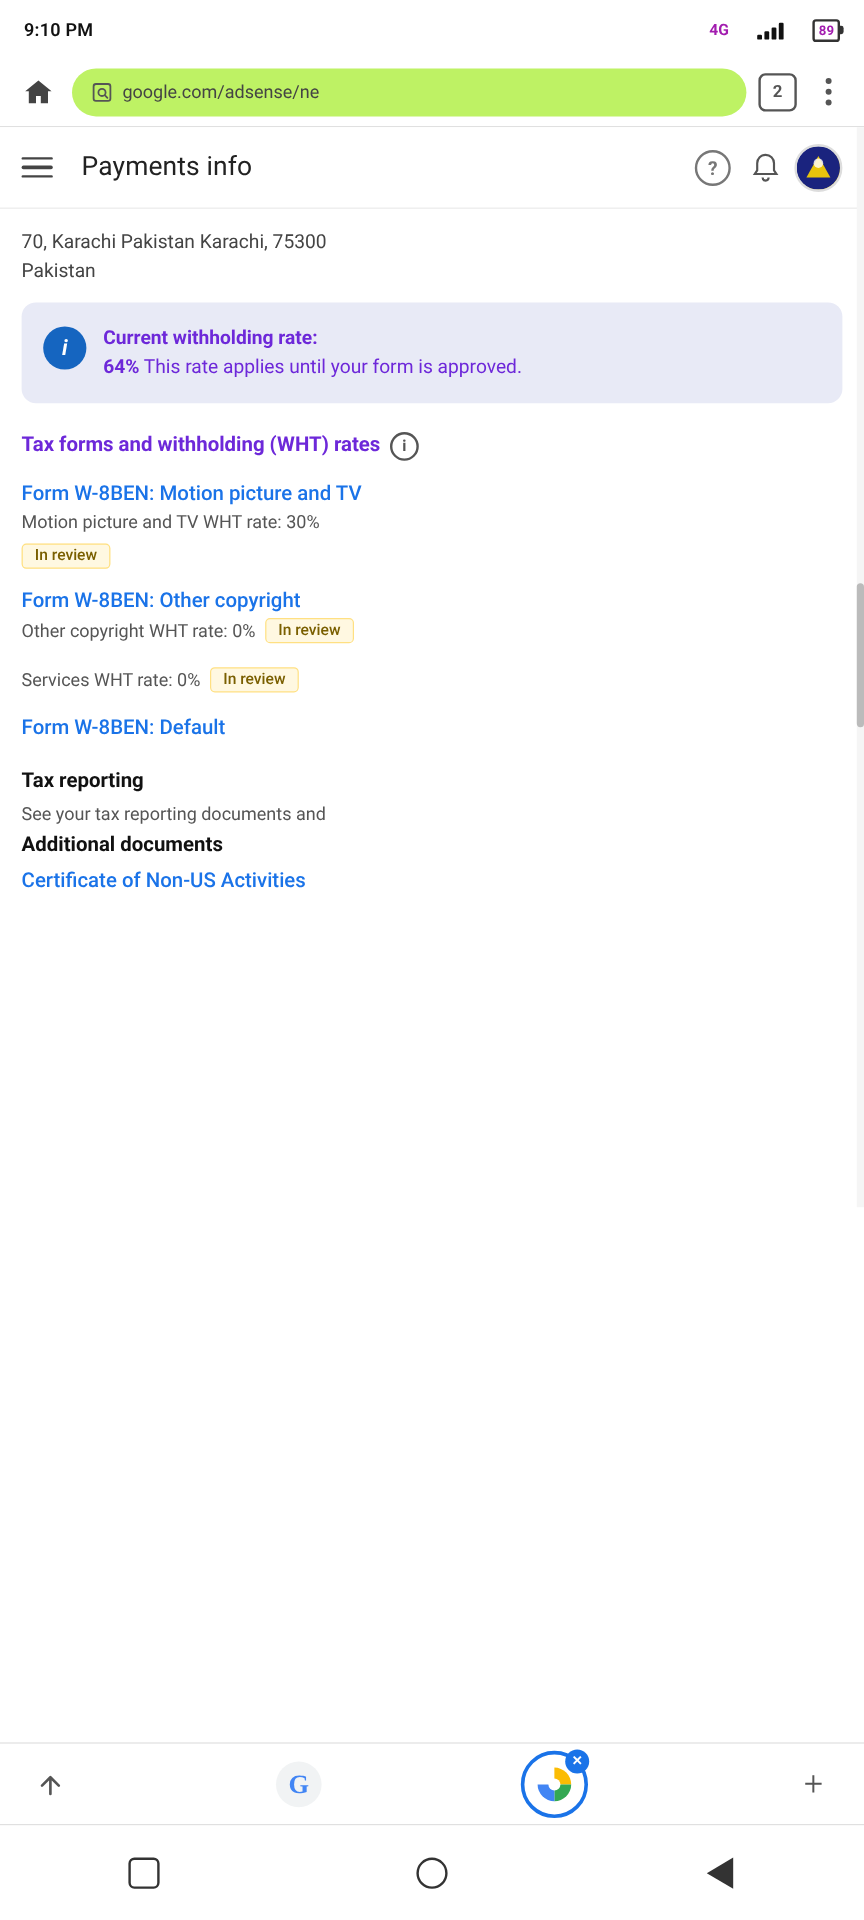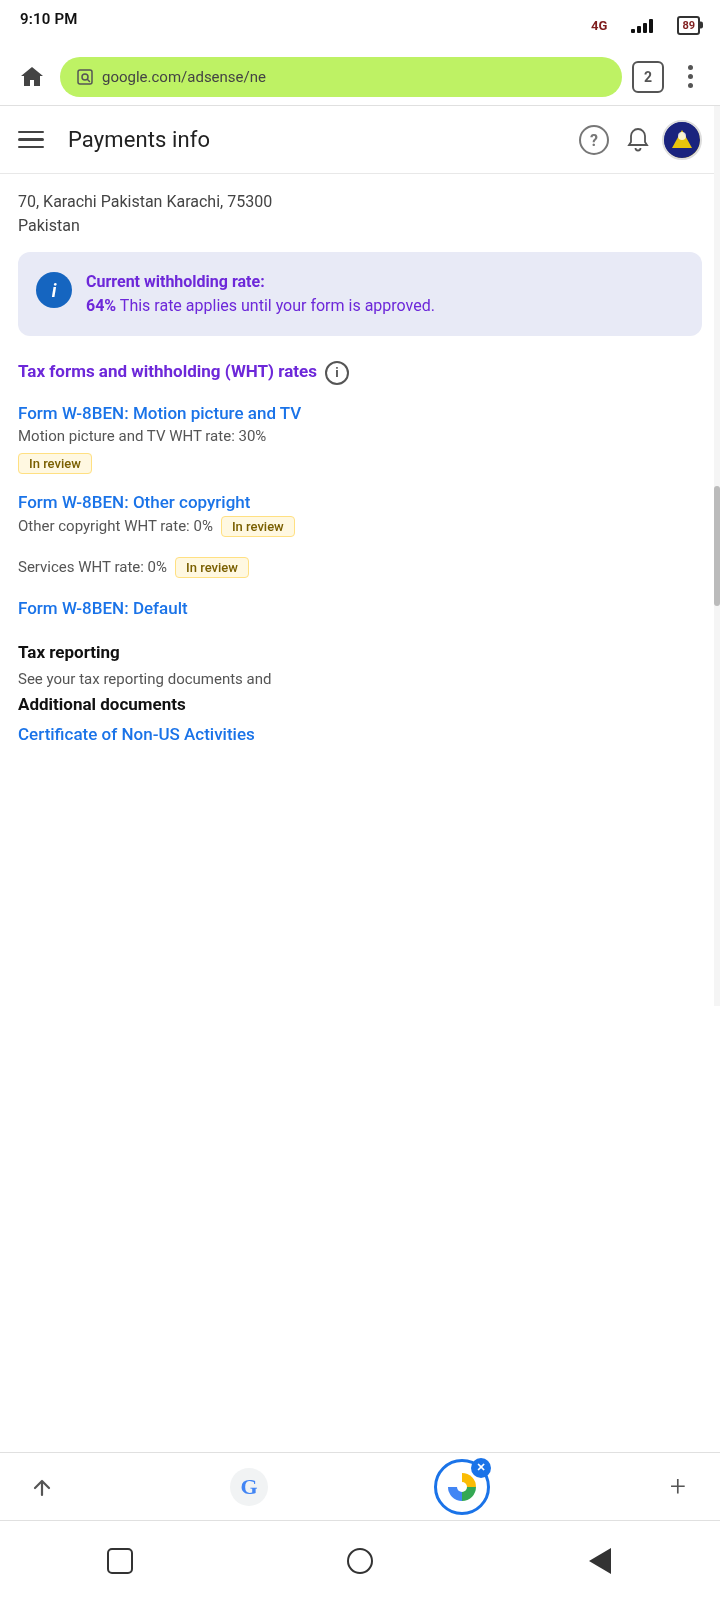--- a/index.html
+++ b/index.html
@@ -12,36 +12,37 @@
       font-size: 16px;
       color: #222;
       position: relative;
       overflow-x: hidden;
     }
 
     
     .status-bar {
       display: flex;
       justify-content: space-between;
+      align-items: center;
       padding: 10px 20px 8px 20px;
       background: #fff;
       height: 48px;
     }
     .status-left {
       font-size: 15px;
       font-weight: 600;
       color: #111;
       letter-spacing: 0.2px;
     }
     .status-right {
       display: flex;
       align-items: center;
       gap: 24px;
       font-size: 13px;
-      color: #7f1d1d;
+      color: #a21caf;
     }
     .battery-icon {
       display: inline-flex;
       align-items: center;
       border: 2px solid #333;
       border-radius: 3px;
       padding: 1px 3px;
       font-size: 11px;
       font-weight: 700;
       position: relative;

